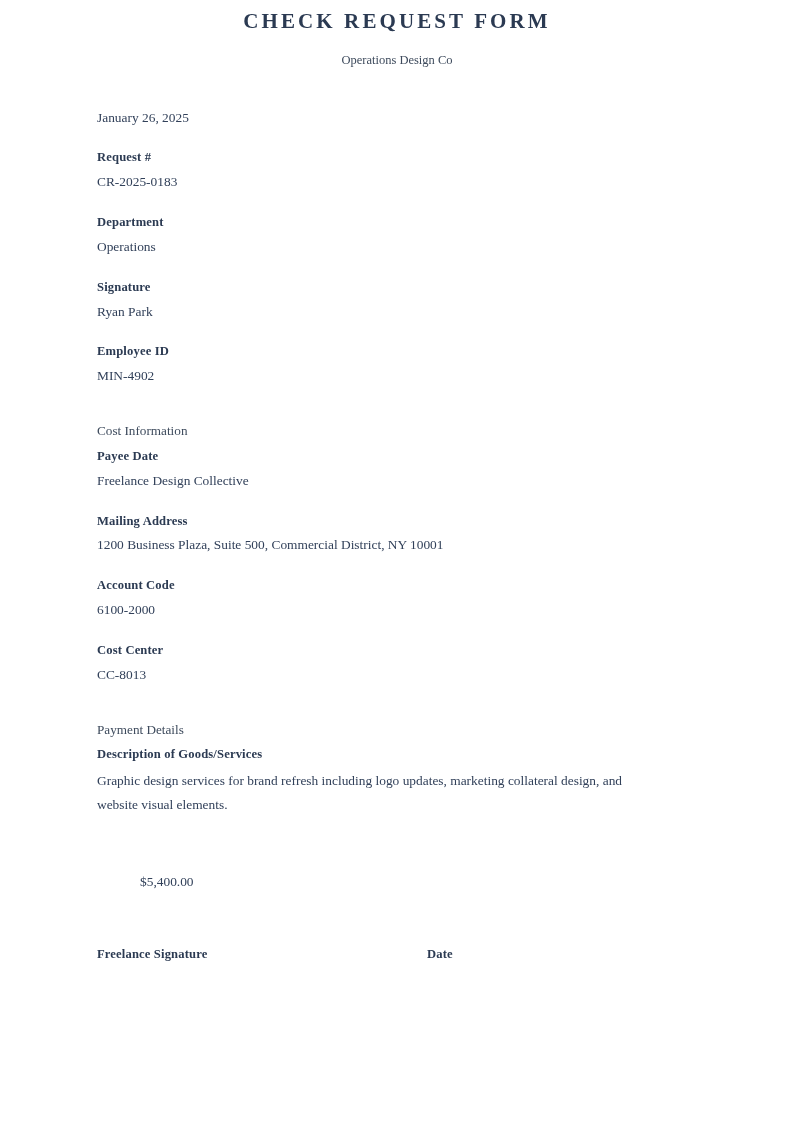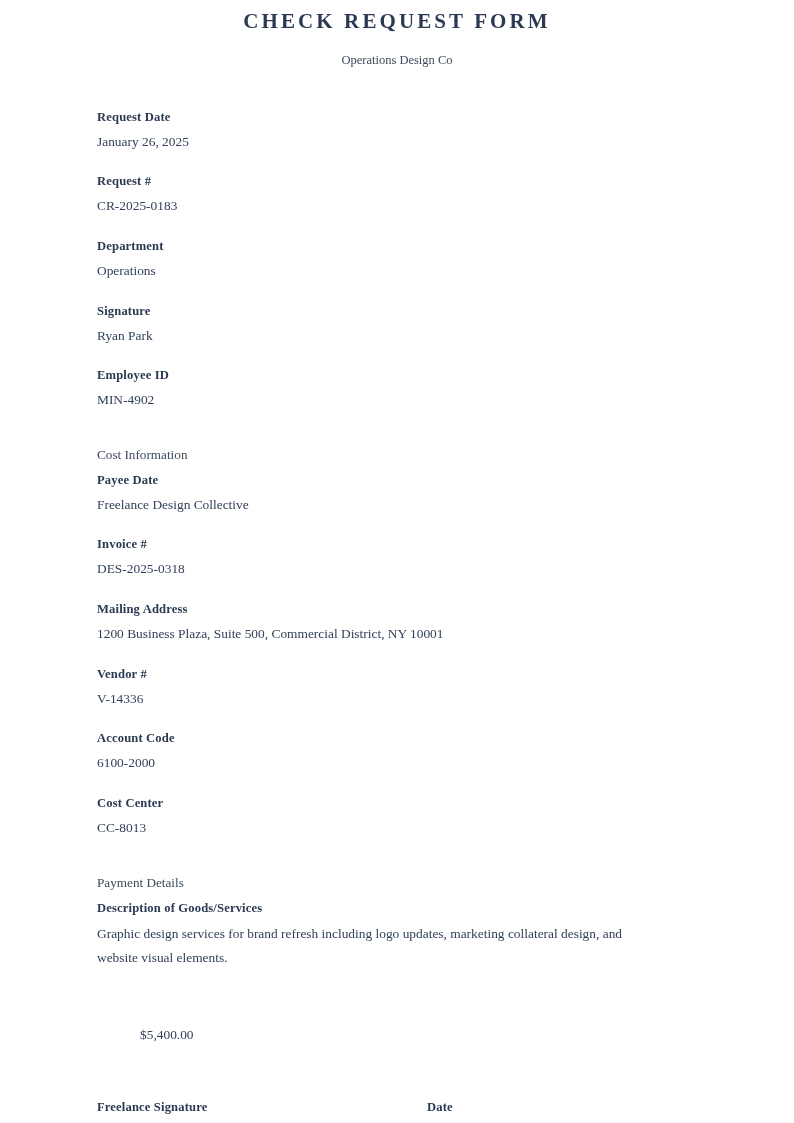--- a/index.html
+++ b/index.html
@@ -121,21 +121,20 @@
 <div class="page">
 
   <div class="doc-header">
     <h1 class="doc-title">CHECK REQUEST FORM</h1>
     <div class="doc-subtitle">Operations Design Co</div>
   </div>
 
   <div class="fields">
 
     <div class="field">
-      <div class="field-label">Request Date</div>
       <div class="field-value">January 26, 2025</div>
     </div>
 
     <div class="field">
       <div class="field-label">Request #</div>
       <div class="field-value">CR-2025-0183</div>
     </div>
 
     <div class="field">
       <div class="field-label">Department</div>
@@ -155,34 +154,26 @@
   </div>
 
   <div class="section">
     <div class="section-title">Cost Information</div>
 
     <div class="field">
       <div class="field-label">Payee Date</div>
       <div class="field-value">Freelance Design Collective</div>
     </div>
 
-    <div class="field">
-      <div class="field-label">Invoice #</div>
-      <div class="field-value">DES-2025-0318</div>
-    </div>
 
     <div class="field">
       <div class="field-label">Mailing Address</div>
       <div class="field-value">1200 Business Plaza, Suite 500, Commercial District, NY 10001</div>
     </div>
 
-    <div class="field">
-      <div class="field-label">Vendor #</div>
-      <div class="field-value">V-14336</div>
-    </div>
 
     <div class="field">
       <div class="field-label">Account Code</div>
       <div class="field-value">6100-2000</div>
     </div>
 
     <div class="field">
       <div class="field-label">Cost Center</div>
       <div class="field-value">CC-8013</div>
     </div>

